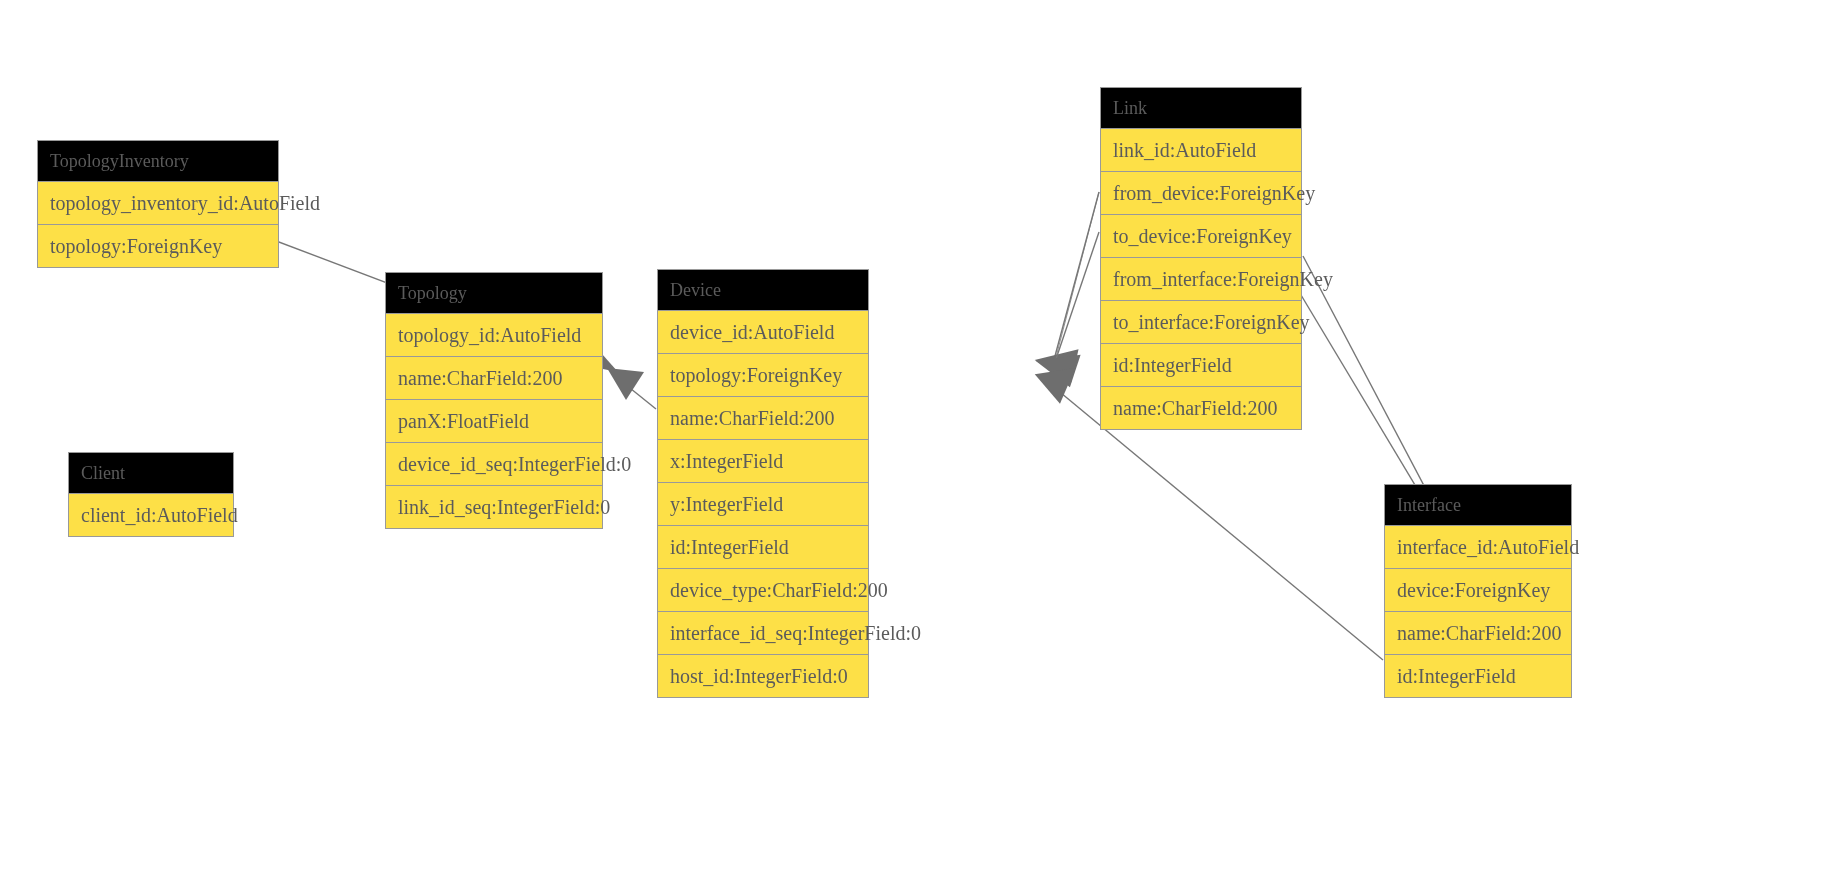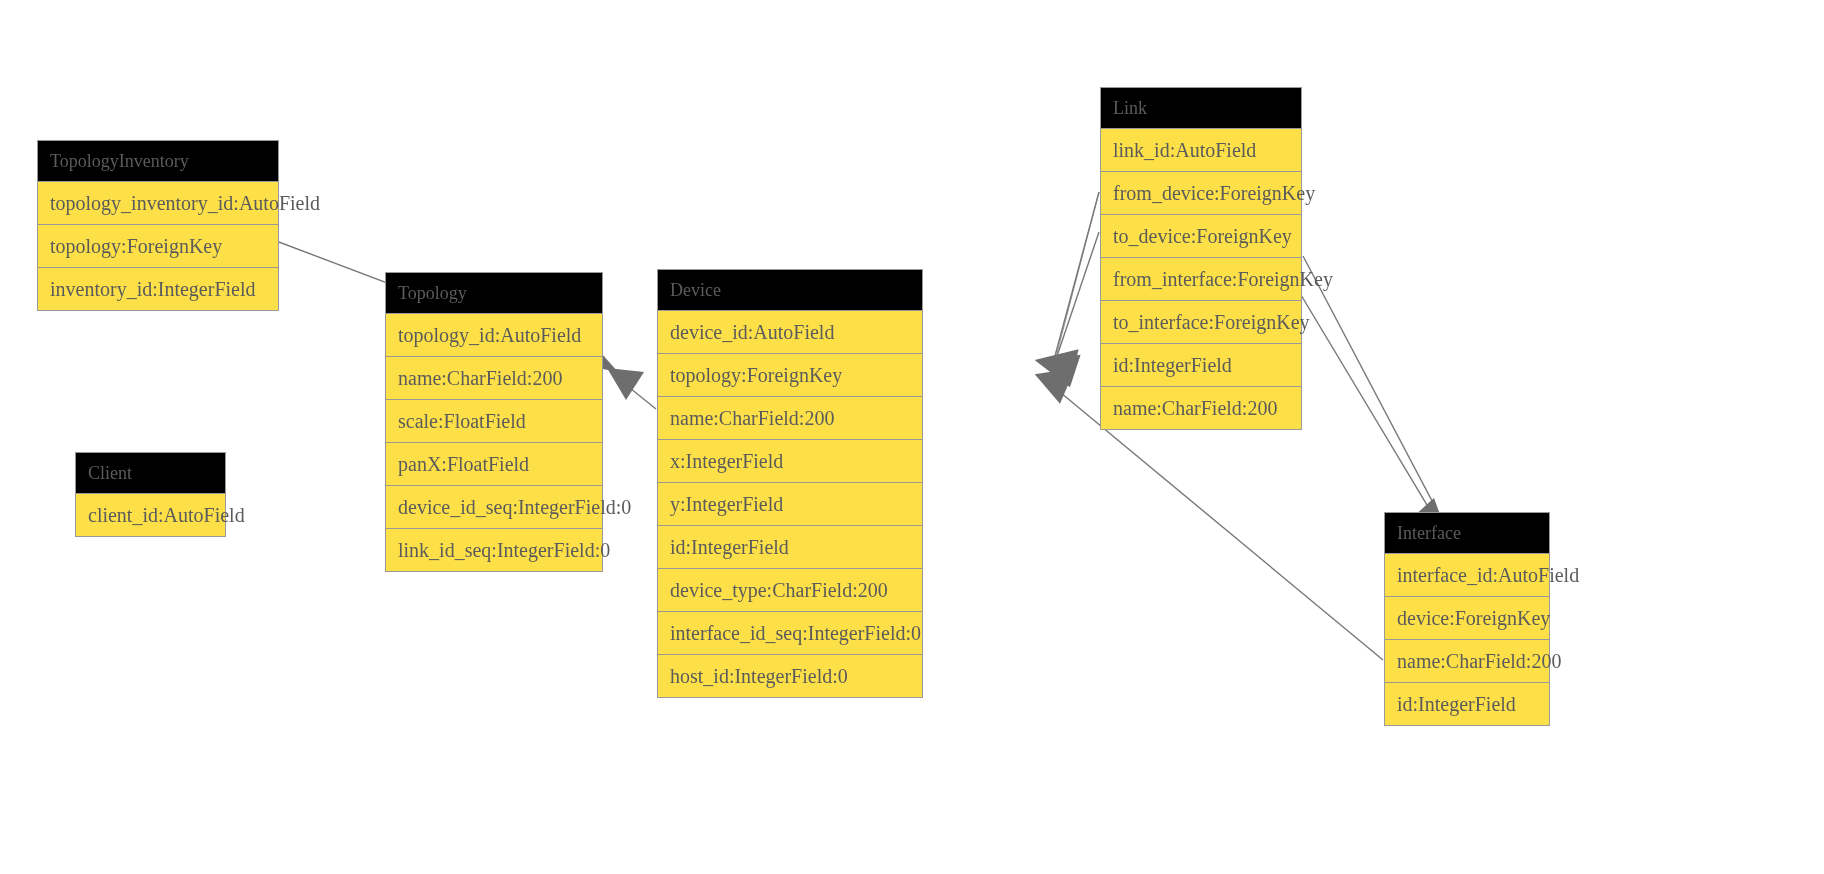--- a/index.html
+++ b/index.html
@@ -102,39 +102,37 @@
       <line x1="1298" y1="290" x2="1436" y2="520" stroke="#777777" stroke-width="1.4"></line>
       <polygon points="1444,537 1407,523 1431,501" fill="#6e6e6e"></polygon>
     </g>
 
   </svg>
 
   <div class="entity" style="left:20px; top:140px; width:242px;margin-left:17px;">
     <div class="entity-title">TopologyInventory</div>
     <div class="entity-field">topology_inventory_id:AutoField</div>
     <div class="entity-field">topology:ForeignKey</div>
-    <div class="entity-field">inventory_id:IntegerField</div>
   </div>
 
-  <div class="entity" style="left:68px; top:452px; width:151px;margin-left:7px;">
+  <div class="entity" style="left:68px; top:452px; width:166px;">
     <div class="entity-title">Client</div>
     <div class="entity-field">client_id:AutoField</div>
   </div>
 
   <div class="entity" style="left:385px; top:272px; width:218px;">
     <div class="entity-title">Topology</div>
     <div class="entity-field">topology_id:AutoField</div>
     <div class="entity-field">name:CharField:200</div>
-    <div class="entity-field">scale:FloatField</div>
     <div class="entity-field">panX:FloatField</div>
     <div class="entity-field">device_id_seq:IntegerField:0</div>
     <div class="entity-field">link_id_seq:IntegerField:0</div>
   </div>
 
-  <div class="entity" style="left:657px; top:269px; width:266px;">
+  <div class="entity" style="left:657px; top:269px; width:212px;">
     <div class="entity-title">Device</div>
     <div class="entity-field">device_id:AutoField</div>
     <div class="entity-field">topology:ForeignKey</div>
     <div class="entity-field">name:CharField:200</div>
     <div class="entity-field">x:IntegerField</div>
     <div class="entity-field">y:IntegerField</div>
     <div class="entity-field">id:IntegerField</div>
     <div class="entity-field">device_type:CharField:200</div>
     <div class="entity-field">interface_id_seq:IntegerField:0</div>
     <div class="entity-field">host_id:IntegerField:0</div>
@@ -144,21 +142,21 @@
     <div class="entity-title">Link</div>
     <div class="entity-field">link_id:AutoField</div>
     <div class="entity-field">from_device:ForeignKey</div>
     <div class="entity-field">to_device:ForeignKey</div>
     <div class="entity-field">from_interface:ForeignKey</div>
     <div class="entity-field">to_interface:ForeignKey</div>
     <div class="entity-field">id:IntegerField</div>
     <div class="entity-field">name:CharField:200</div>
   </div>
 
-  <div class="entity" style="left:1384px; top:512px; width:166px;">
+  <div class="entity" style="left:1384px; top:484px; width:188px;">
     <div class="entity-title">Interface</div>
     <div class="entity-field">interface_id:AutoField</div>
     <div class="entity-field">device:ForeignKey</div>
     <div class="entity-field">name:CharField:200</div>
     <div class="entity-field">id:IntegerField</div>
   </div>
 
 </div>
 
 </body></html>

